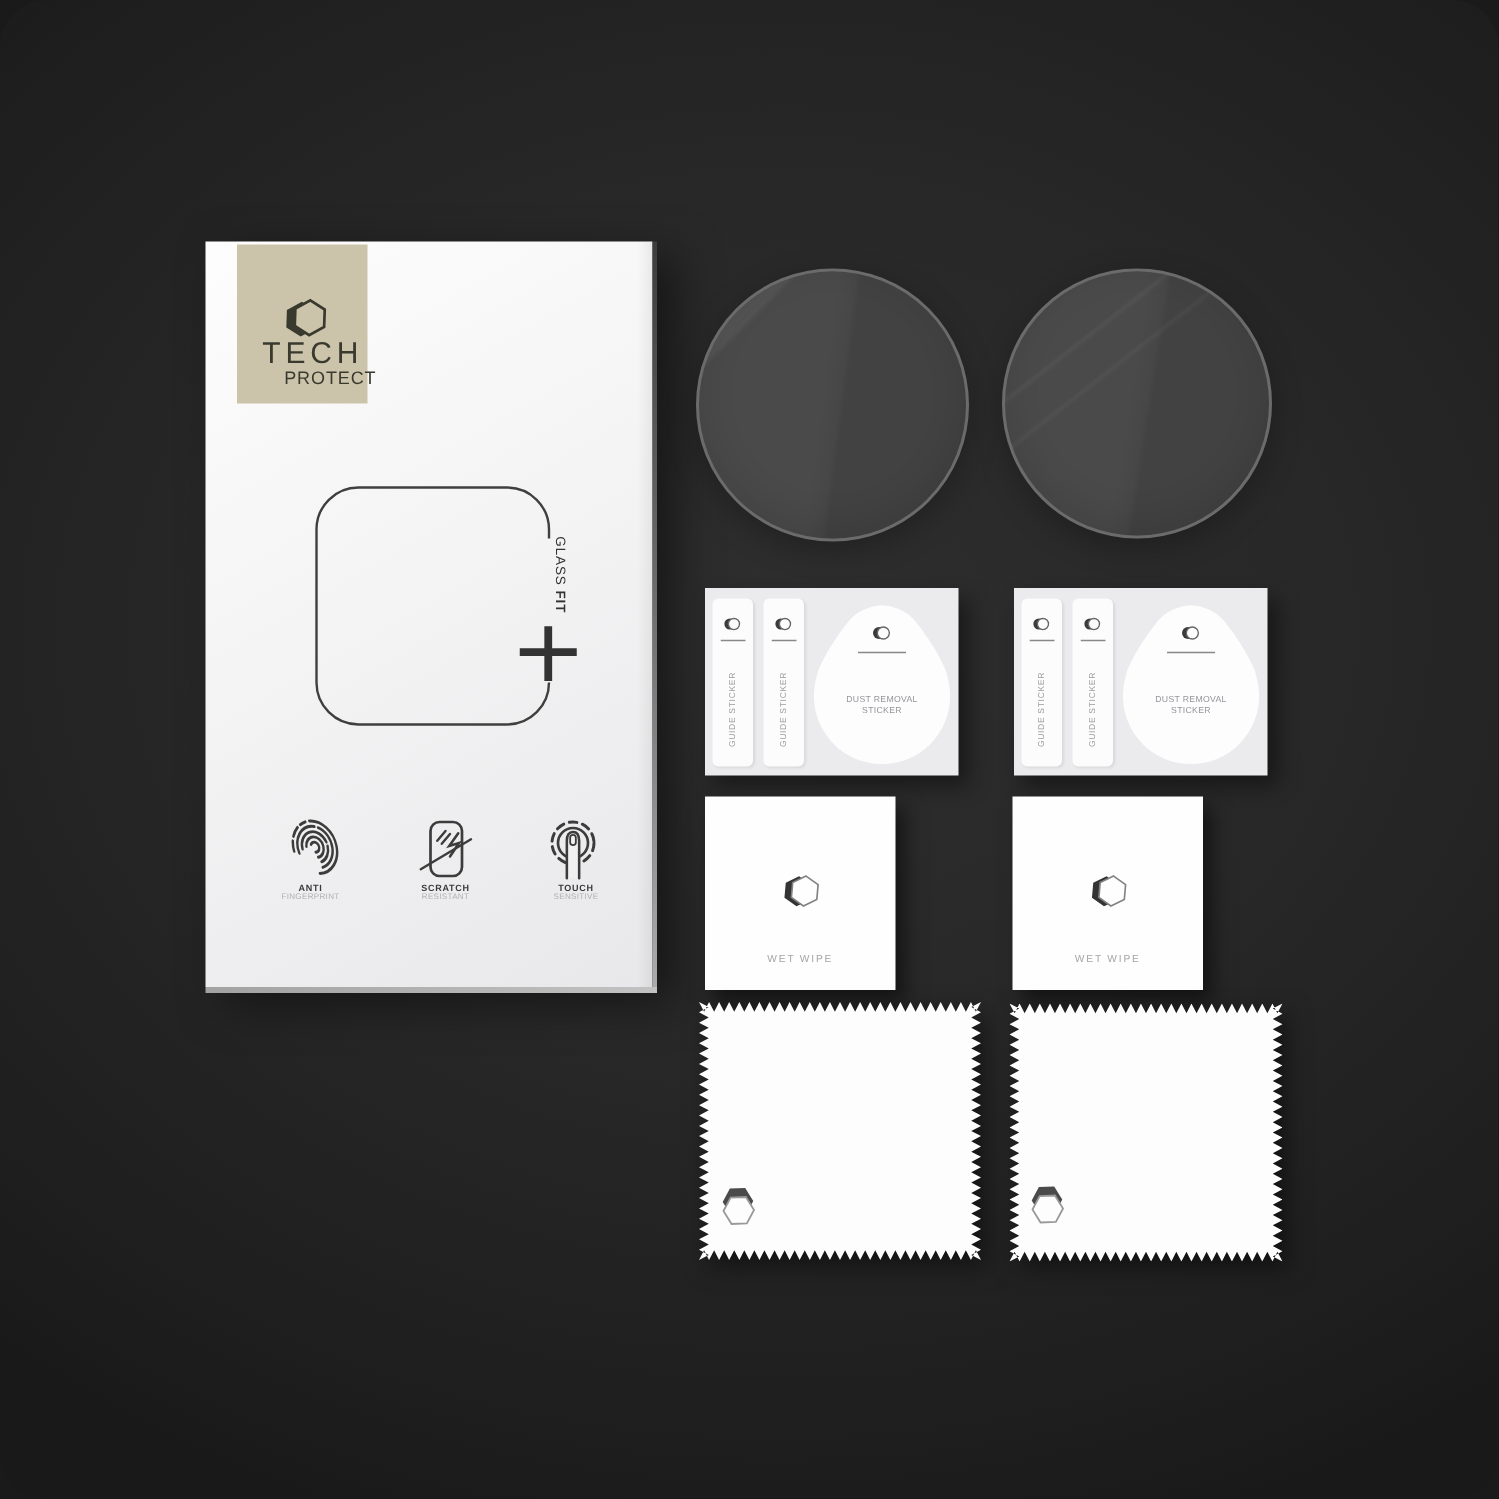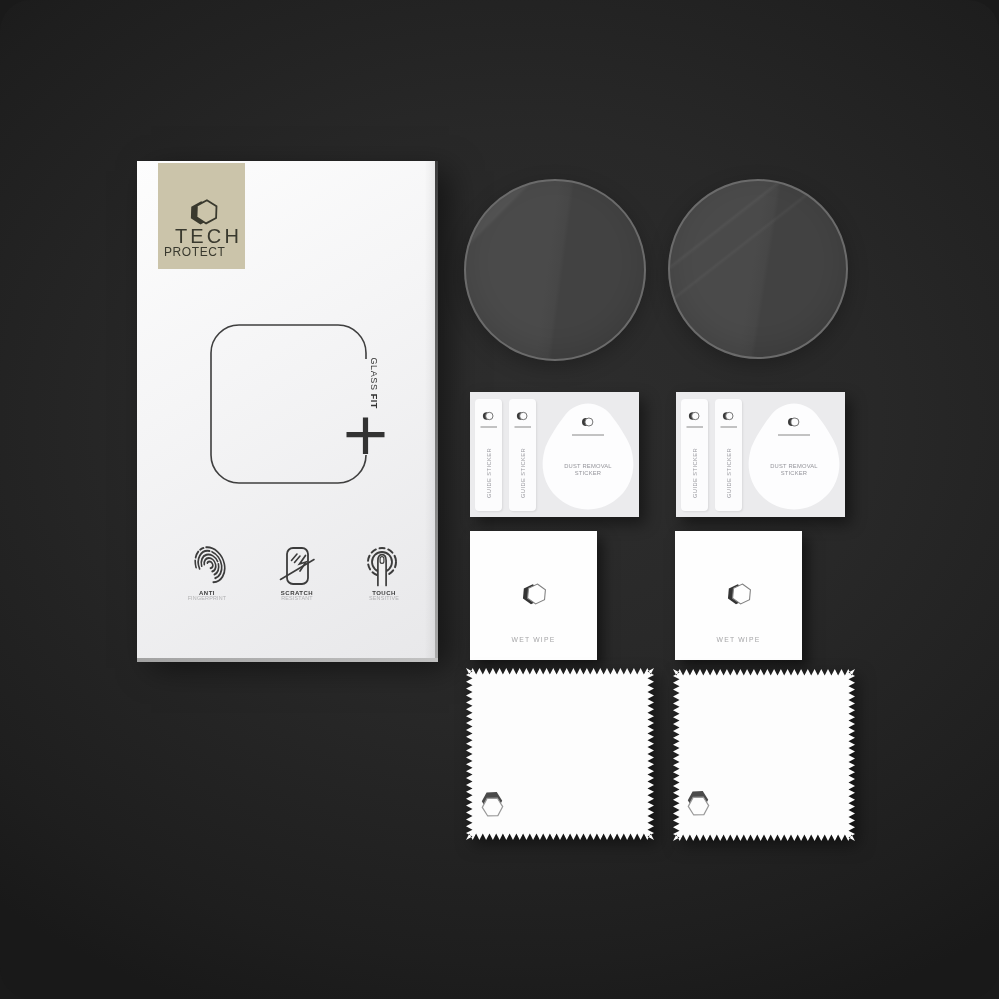--- a/index.html
+++ b/index.html
@@ -39,21 +39,21 @@
 
       <svg class="abs" style="left:28px;top:34px" width="38" height="32" viewBox="0 0 38 32">
         <g transform="translate(20.5,14.8) rotate(2)">
           <polygon points="0,-11.6 9.8,-5.8 9.8,5.8 0,11.6 -9.8,5.8 -9.8,-5.8" transform="translate(-5.6,1.2)" fill="#39392e"></polygon>
           <polygon points="0,-11.6 9.8,-5.8 9.8,5.8 0,11.6 -9.8,5.8 -9.8,-5.8" fill="#cbc4aa" stroke="#39392e" stroke-width="1.8"></polygon>
         </g>
       </svg>
 
       <div class="abs" style="left:7px;top:63px;width:87px;text-align:center;color:#39392e;font-size:20px;letter-spacing:3.2px;line-height:1;">TECH</div>
 
-      <div class="abs" style="left:6px;top:83px;width:87px;text-align:left;color:#39392e;font-size:12px;letter-spacing:0.6px;line-height:1;">PROTECT</div>
+      <div class="abs" style="left:6px;top:83px;width:87px;text-align:right;color:#39392e;font-size:12px;letter-spacing:0.6px;line-height:1;">PROTECT</div>
     </div>
 
     <svg class="abs" style="left:0;top:0" width="298" height="497" viewBox="0 0 298 497">
 
       <path d="M229,198 L229,192 A28,28 0 0 0 201,164 L102,164 A28,28 0 0 0 74,192 L74,294 A28,28 0 0 0 102,322 L201,322 A28,28 0 0 0 229,294 L229,295" fill="none" stroke="#3f3f3f" stroke-width="1.6"></path>
 
       <path d="M209.5,273.7 H247.5 M228.5,256.5 V293" stroke="#333" stroke-width="5.2" fill="none"></path>
 
       <text transform="translate(233.5,196.5) rotate(90)" font-size="9" fill="#333" letter-spacing="0.6">GLASS <tspan font-weight="bold">FIT</tspan></text>
     </svg>

